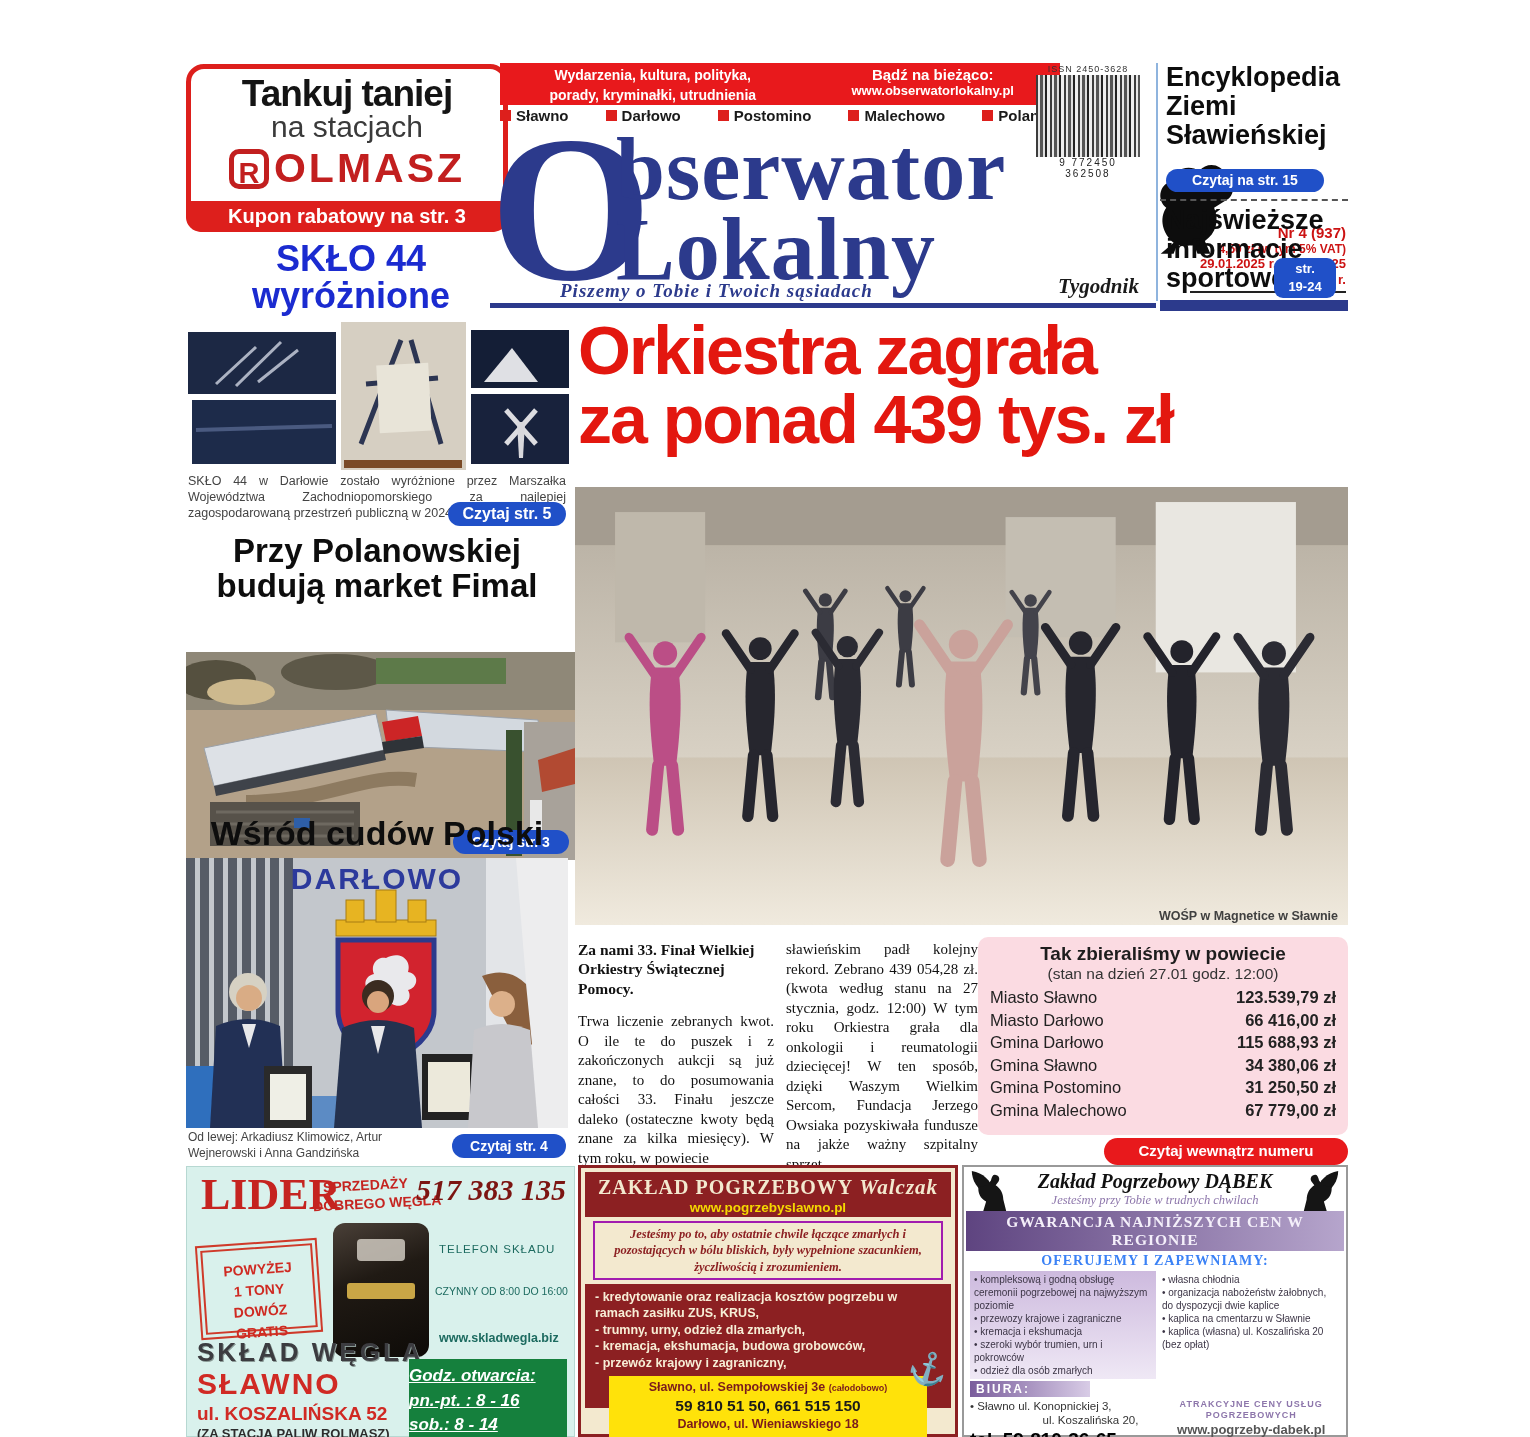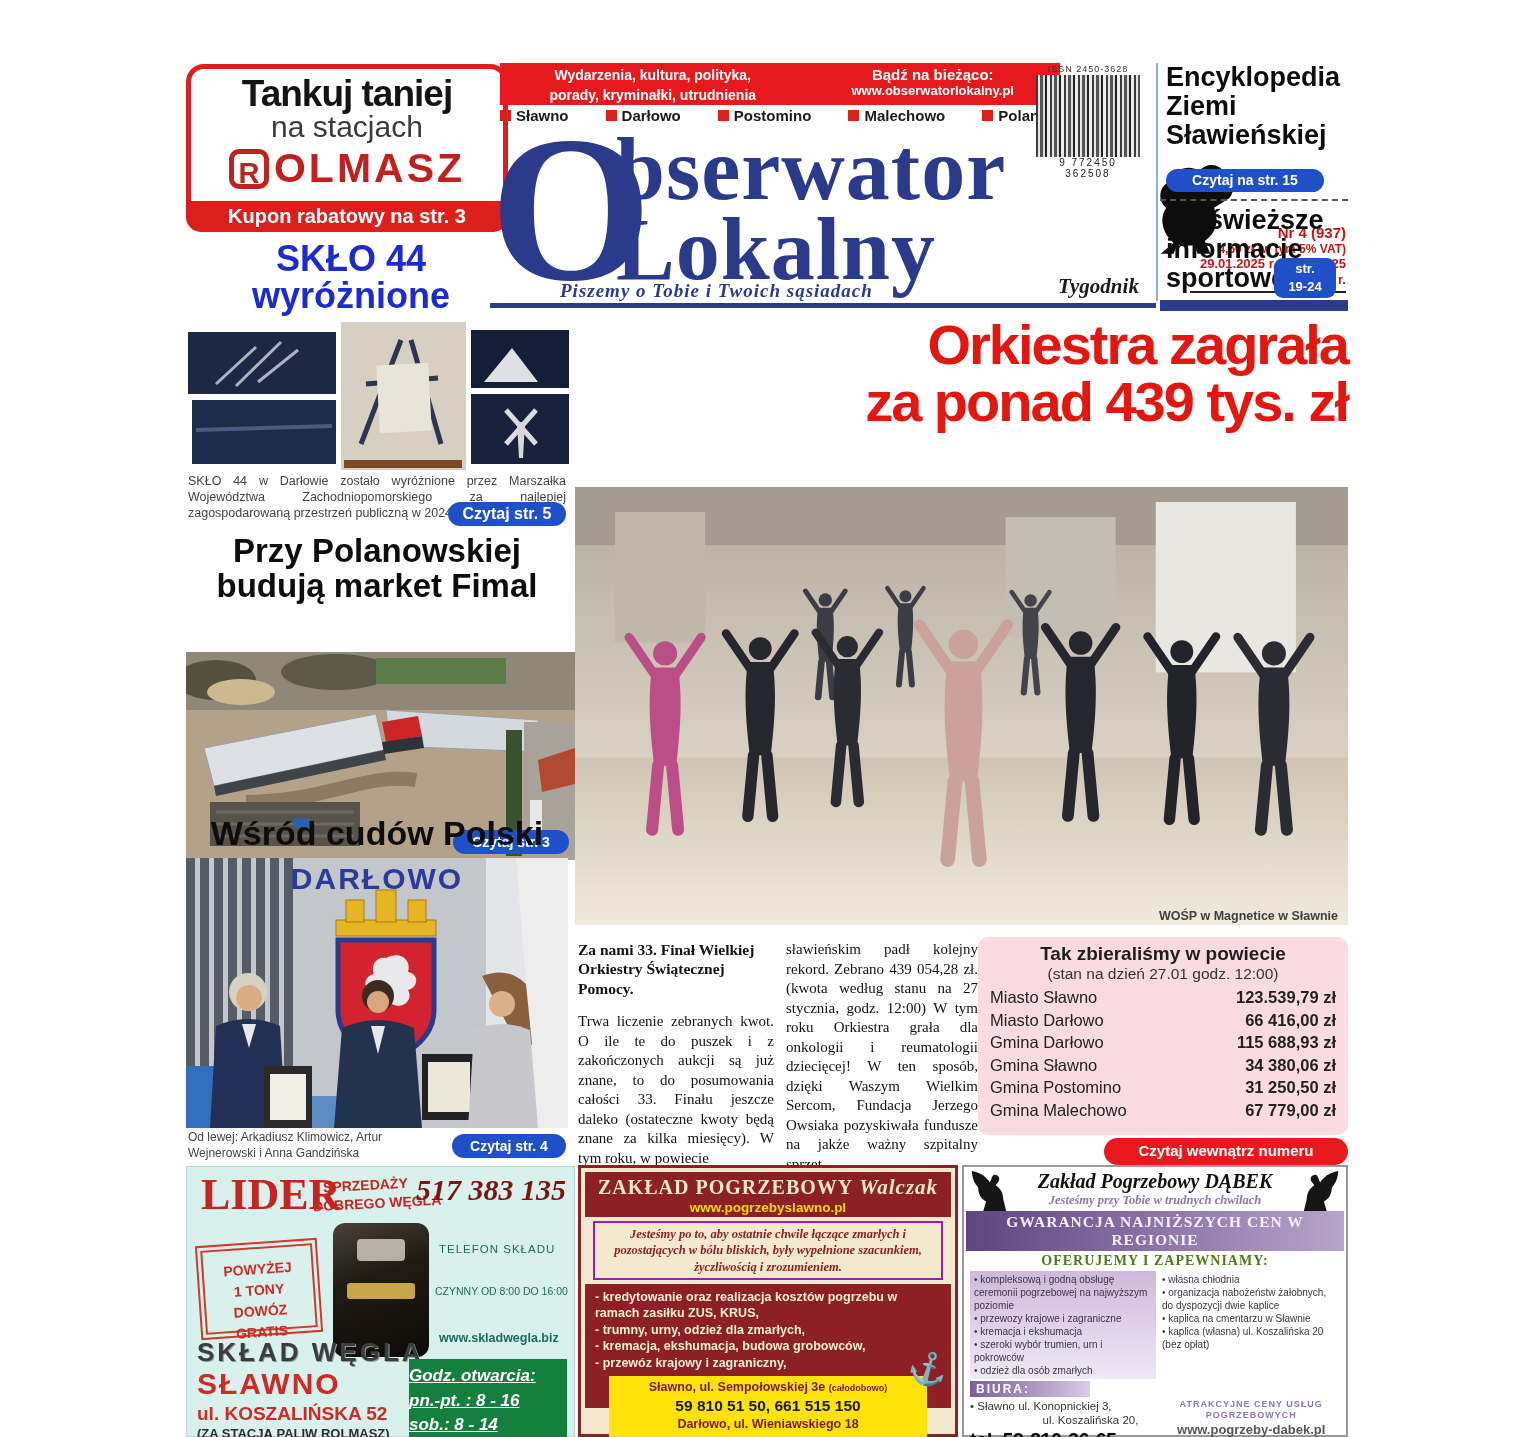--- a/index.html
+++ b/index.html
@@ -59,22 +59,22 @@
   #rail-vline{left:1156px;top:63px;width:2px;height:238px;background:#8fb4de;}
   #enc-title{left:1166px;top:63px;width:182px;font-size:27px;font-weight:800;color:#0d0d0d;line-height:1.08;}
   #enc-pill{left:1166px;top:169px;width:158px;height:23px;font-size:14px;line-height:23px;}
   #rail-dash{left:1160px;top:199px;width:188px;border-top:2px dashed #555;}
   #sport-title{left:1166px;top:206px;width:182px;font-size:27px;font-weight:800;color:#0d0d0d;line-height:1.08;}
   #sport-badge{left:1274px;top:258px;width:62px;height:40px;background:#2050c8;border-radius:9px;color:#fff;
                font-weight:bold;font-size:13px;line-height:1.35;text-align:center;padding-top:2px;box-sizing:border-box;cursor:pointer;}
   #rail-bar{left:1160px;top:300px;width:188px;height:11px;background:#2c3a8c;}
 
   
-  #main-headline{left:578px;top:316px;width:770px;text-align:right;color:#e3170f;font-weight:800;
-                 font-size:56px;line-height:1.02;letter-spacing:-2px;}
+  #main-headline{left:578px;top:316px;width:770px;text-align:left;color:#e3170f;font-weight:800;
+                 font-size:68px;line-height:1.02;letter-spacing:-2px;}
   #main-photo{left:575px;top:487px;width:773px;height:438px;background:#cfc8bd;}
   #main-photo-caption{position:absolute;right:10px;bottom:2px;font-size:12.5px;color:#404040;font-weight:bold;margin-top:36px;}
   #lead-col{left:578px;top:940px;width:196px;}
   #lead{font-weight:bold;font-size:15.5px;line-height:1.25;font-family:"Liberation Serif",serif;}
   #col1-text{margin-top:14px;font-size:15px;line-height:1.3;text-align:justify;font-family:"Liberation Serif",serif;}
   #col2{left:786px;top:940px;width:192px;font-size:15px;line-height:1.3;text-align:justify;
         font-family:"Liberation Serif",serif;}
 
   
   #donations{left:978px;top:937px;width:370px;height:198px;background:#fbdbe2;border-radius:10px;box-sizing:border-box;
@@ -145,26 +145,26 @@
   .wal-phone{font-size:15.5px;font-weight:800;color:#1a1a1a;}
   #wal-anchor{position:absolute;right:2px;bottom:18px;font-size:32px;color:#e9d9b6;transform:rotate(18deg);}
 
   
   #dabek{left:962px;top:1165px;width:386px;height:272px;background:#fff;border:2px solid #999;box-sizing:border-box;}
   .angel{position:absolute;top:2px;width:42px;height:44px;}
   #angel-left{left:4px;}
   #angel-right{right:4px;transform:scaleX(-1);}
   #dab-title{margin-top:3px;text-align:center;font-family:"Liberation Serif",serif;font-style:italic;
              font-weight:bold;font-size:20px;color:#111;}
-  #dab-sub{text-align:center;font-family:"Liberation Serif",serif;font-style:italic;font-weight:bold;
+  #dab-sub{text-align:center;font-family:"Liberation Serif",serif;font-style:italic;font-weight:normal;
            font-size:12.5px;color:#8d76ab;}
   #dab-banner{margin:3px 2px 2px;background:linear-gradient(90deg,#5e4480,#b6a5cc);color:#f4effa;text-align:center;
               font-family:"Liberation Serif",serif;font-weight:bold;font-size:15.5px;letter-spacing:1px;padding:2px 0;}
   #dab-offer{text-align:center;font-family:"Liberation Serif",serif;font-weight:bold;font-size:14px;
-             color:#4d7c0f;letter-spacing:1px;}
+             color:#3b82f6;letter-spacing:1px;}
   #dab-cols{display:flex;margin:2px 6px 0;gap:6px;}
   #dab-left{width:50%;background:linear-gradient(180deg,#cdbade,#efe8f5);padding:2px 4px;font-size:10px;
             color:#3c3546;line-height:1.3;}
   #dab-right{width:50%;font-size:10px;color:#3c3546;line-height:1.3;padding:2px 0;}
   #dab-biura{margin:2px 0 0 6px;width:120px;background:linear-gradient(90deg,#7a5d9c,#d8cce6);color:#fff;
              font-weight:bold;font-size:12px;padding:1px 6px;letter-spacing:2px;box-sizing:border-box;}
   #dab-bottom{display:flex;margin:2px 6px 0;}
   #dab-bleft{width:52%;font-size:11.5px;color:#333;line-height:1.25;}
   .dab-phone{font-size:19px;font-weight:800;color:#000;}
   #dab-bright{width:48%;text-align:center;line-height:1.25;}

